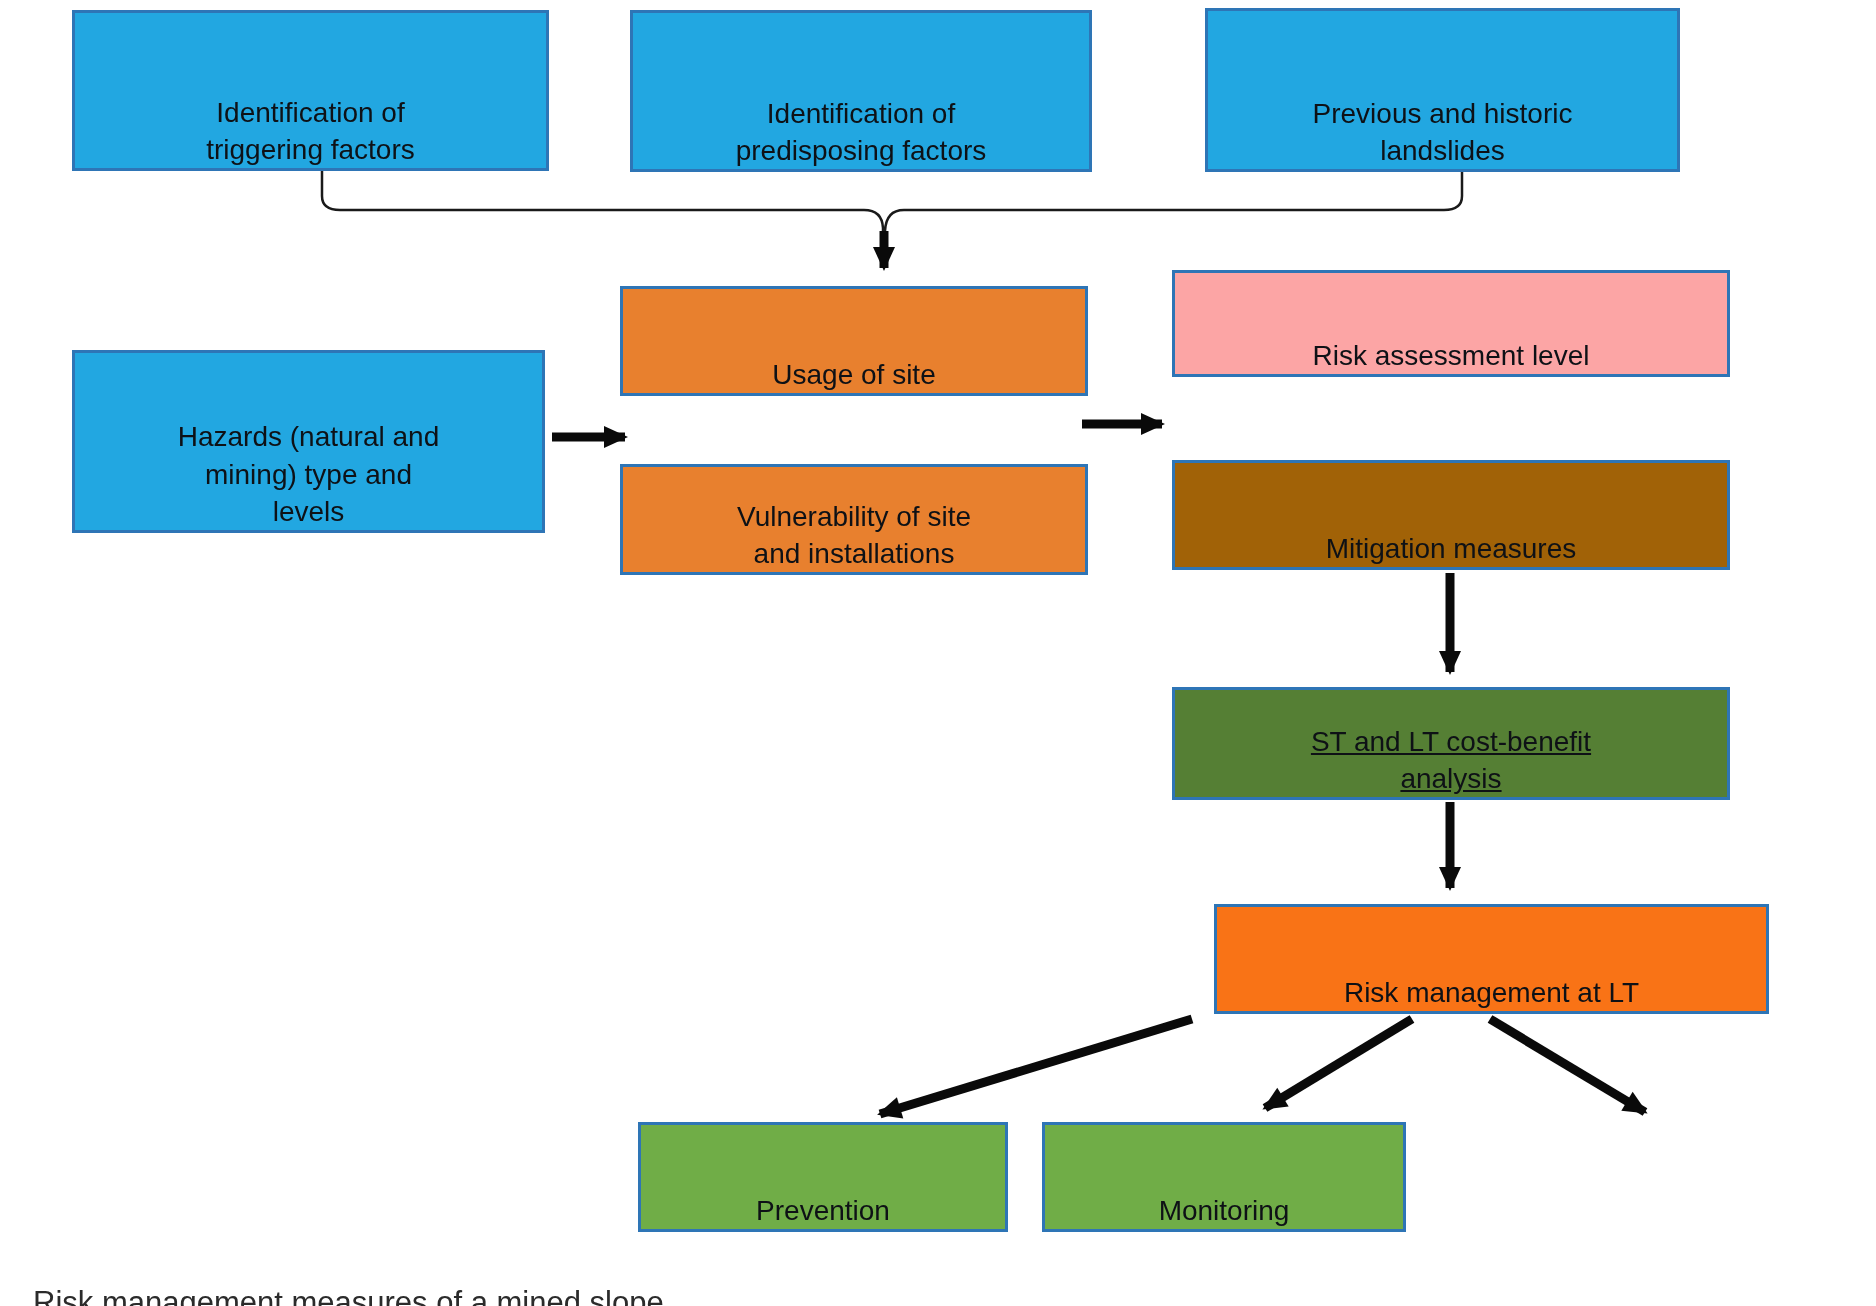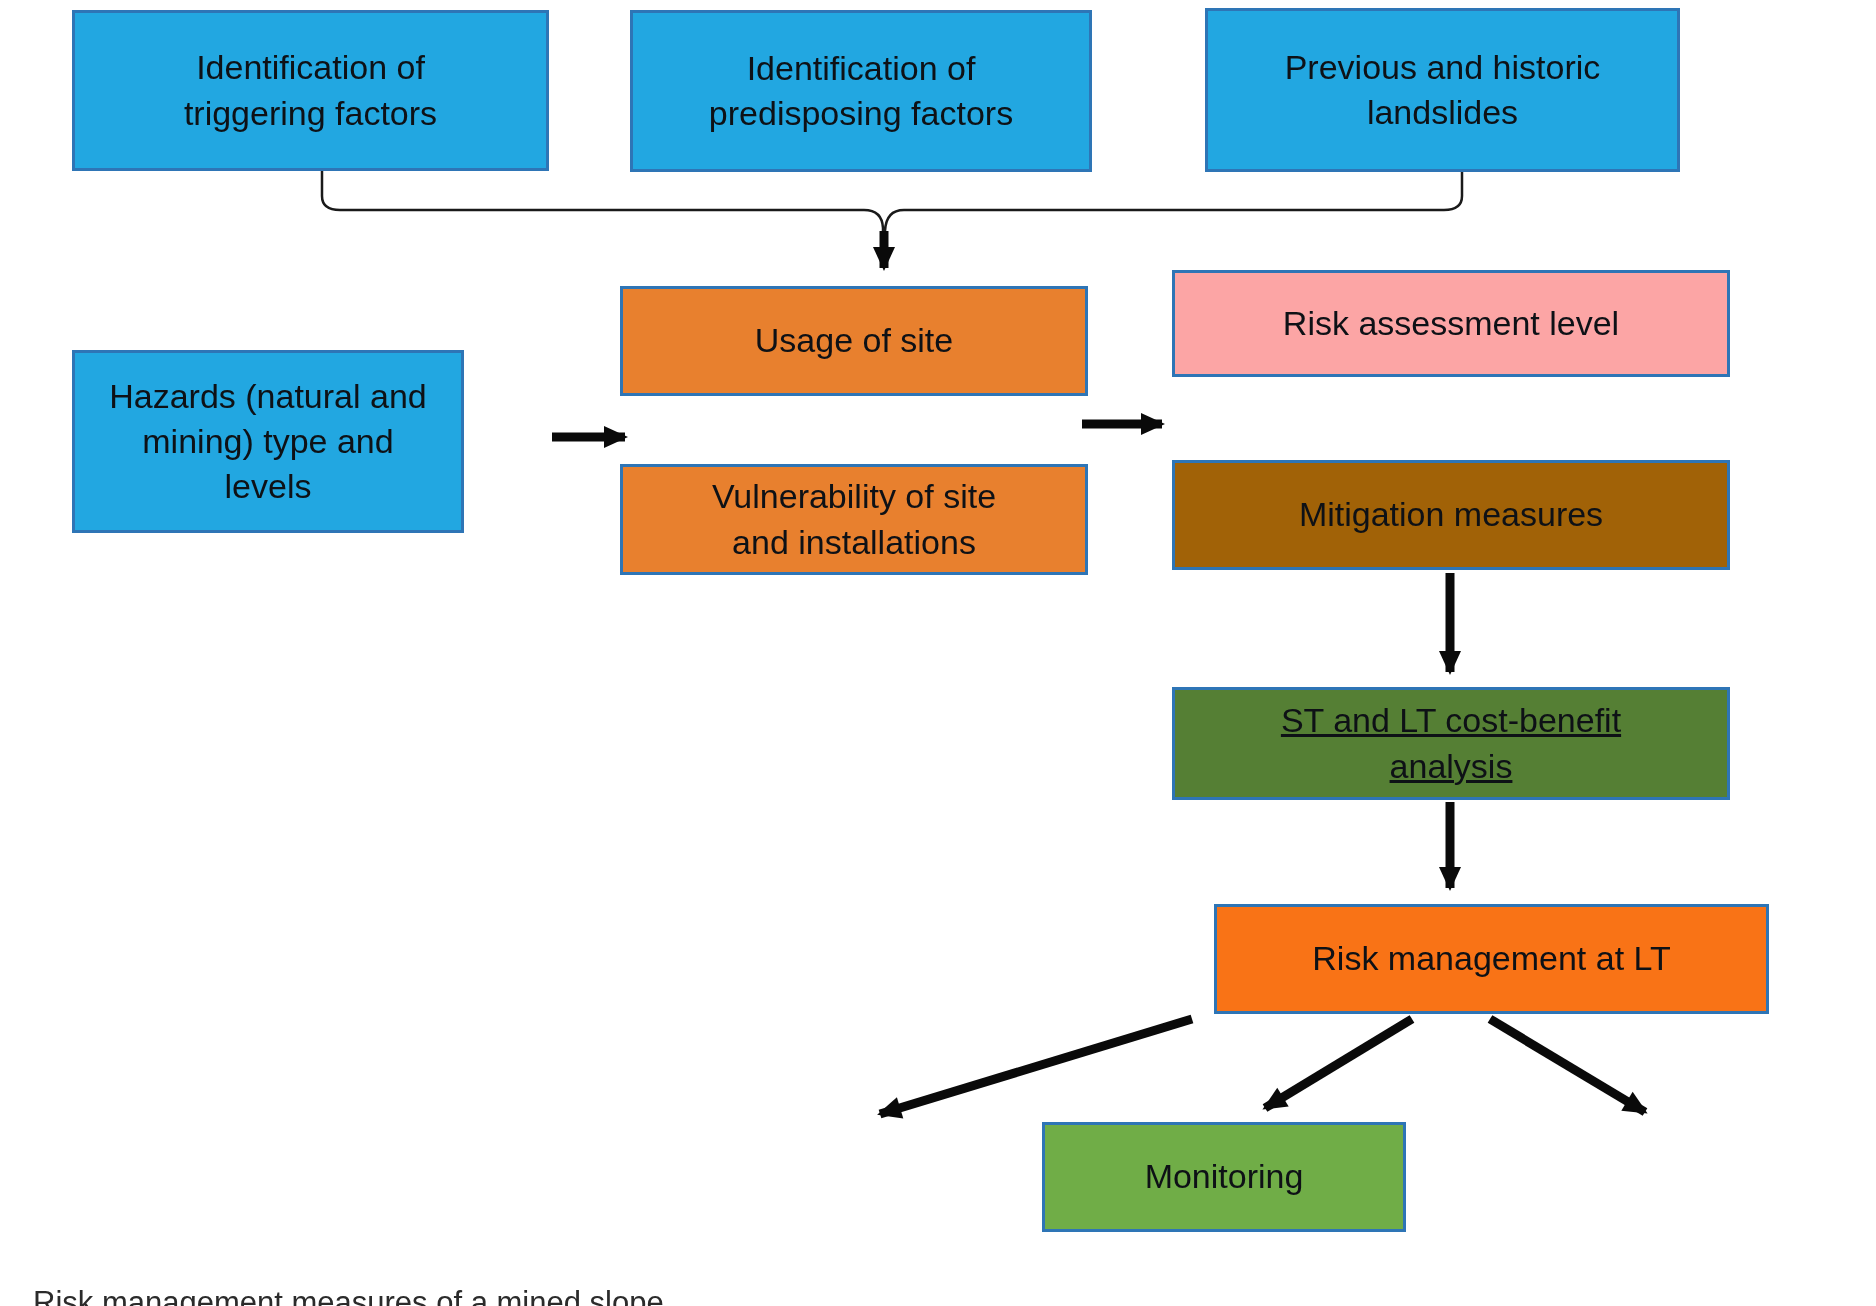--- a/index.html
+++ b/index.html
@@ -5,32 +5,32 @@
   html,body{margin:0;padding:0;}
   body{
     width:1876px;height:1306px;position:relative;overflow:hidden;
     background:var(--background,#fff);
     font-family:"Liberation Sans","DejaVu Sans",sans-serif;
   }
   .stage{position:absolute;inset:0;width:1876px;height:1306px;}
   .node{
     position:absolute;box-sizing:border-box;
     border:3px solid var(--box-border,#2e75b6);
-    display:flex;align-items:center;justify-content:center;
+    display:flex;align-items:flex-end;justify-content:center;
     text-align:center;color:var(--text-dark,#0e1116);
-    font-size:34px;line-height:1.33;font-weight:400;
+    font-size:28px;line-height:1.33;font-weight:400;
     padding:0 8px;
   }
   .node .lbl{white-space:pre-line;}
   .node--red{border-color:var(--red-box-border,#203864);}
   
   #n-triggering   {left:72px;  top:10px;   width:477px; height:161px;}
   #n-predisposing {left:630px; top:10px;   width:462px; height:162px;}
   #n-historic     {left:1205px;top:8px;    width:475px; height:164px;}
-  #n-hazards      {left:72px;  top:350px;  width:392px; height:183px;}
+  #n-hazards      {left:72px;  top:350px;  width:473px; height:183px;}
   #n-usage        {left:620px; top:286px;  width:468px; height:110px;}
   #n-vulnerability{left:620px; top:464px;  width:468px; height:111px;}
   #n-risklevel    {left:1172px;top:270px;  width:558px; height:107px;}
   #n-mitigation   {left:1172px;top:460px;  width:558px; height:110px;}
   #n-costbenefit  {left:1172px;top:687px;  width:558px; height:113px;text-decoration:underline;}
   #n-riskmgmt     {left:1175px;top:904px;  width:555px; height:110px;}
   #n-prevention   {left:638px; top:1122px; width:370px; height:110px;}
   #n-monitoring   {left:1042px;top:1122px; width:364px; height:110px;}
   #n-stop         {left:1480px;top:1124px; width:370px; height:108px;}
 
@@ -108,20 +108,23 @@
 
   <div class="node" id="n-costbenefit" style="background: rgb(85, 127, 52);">
     <span class="lbl">ST and LT cost-benefit
 analysis</span>
   </div>
 
   <div class="node" id="n-riskmgmt" style="background: #f97316; margin-left: 39px;">
     <span class="lbl">Risk management at LT</span>
   </div>
 
+  <div class="node" id="n-prevention" style="background: rgb(112, 173, 71);">
+    <span class="lbl">Prevention</span>
+  </div>
 
   <div class="node" id="n-monitoring" style="background: rgb(112, 173, 71);">
     <span class="lbl">Monitoring</span>
   </div>
 
 
   <div class="caption">Risk management measures of a mined slope</div>
 </div>
 
 </body></html>

